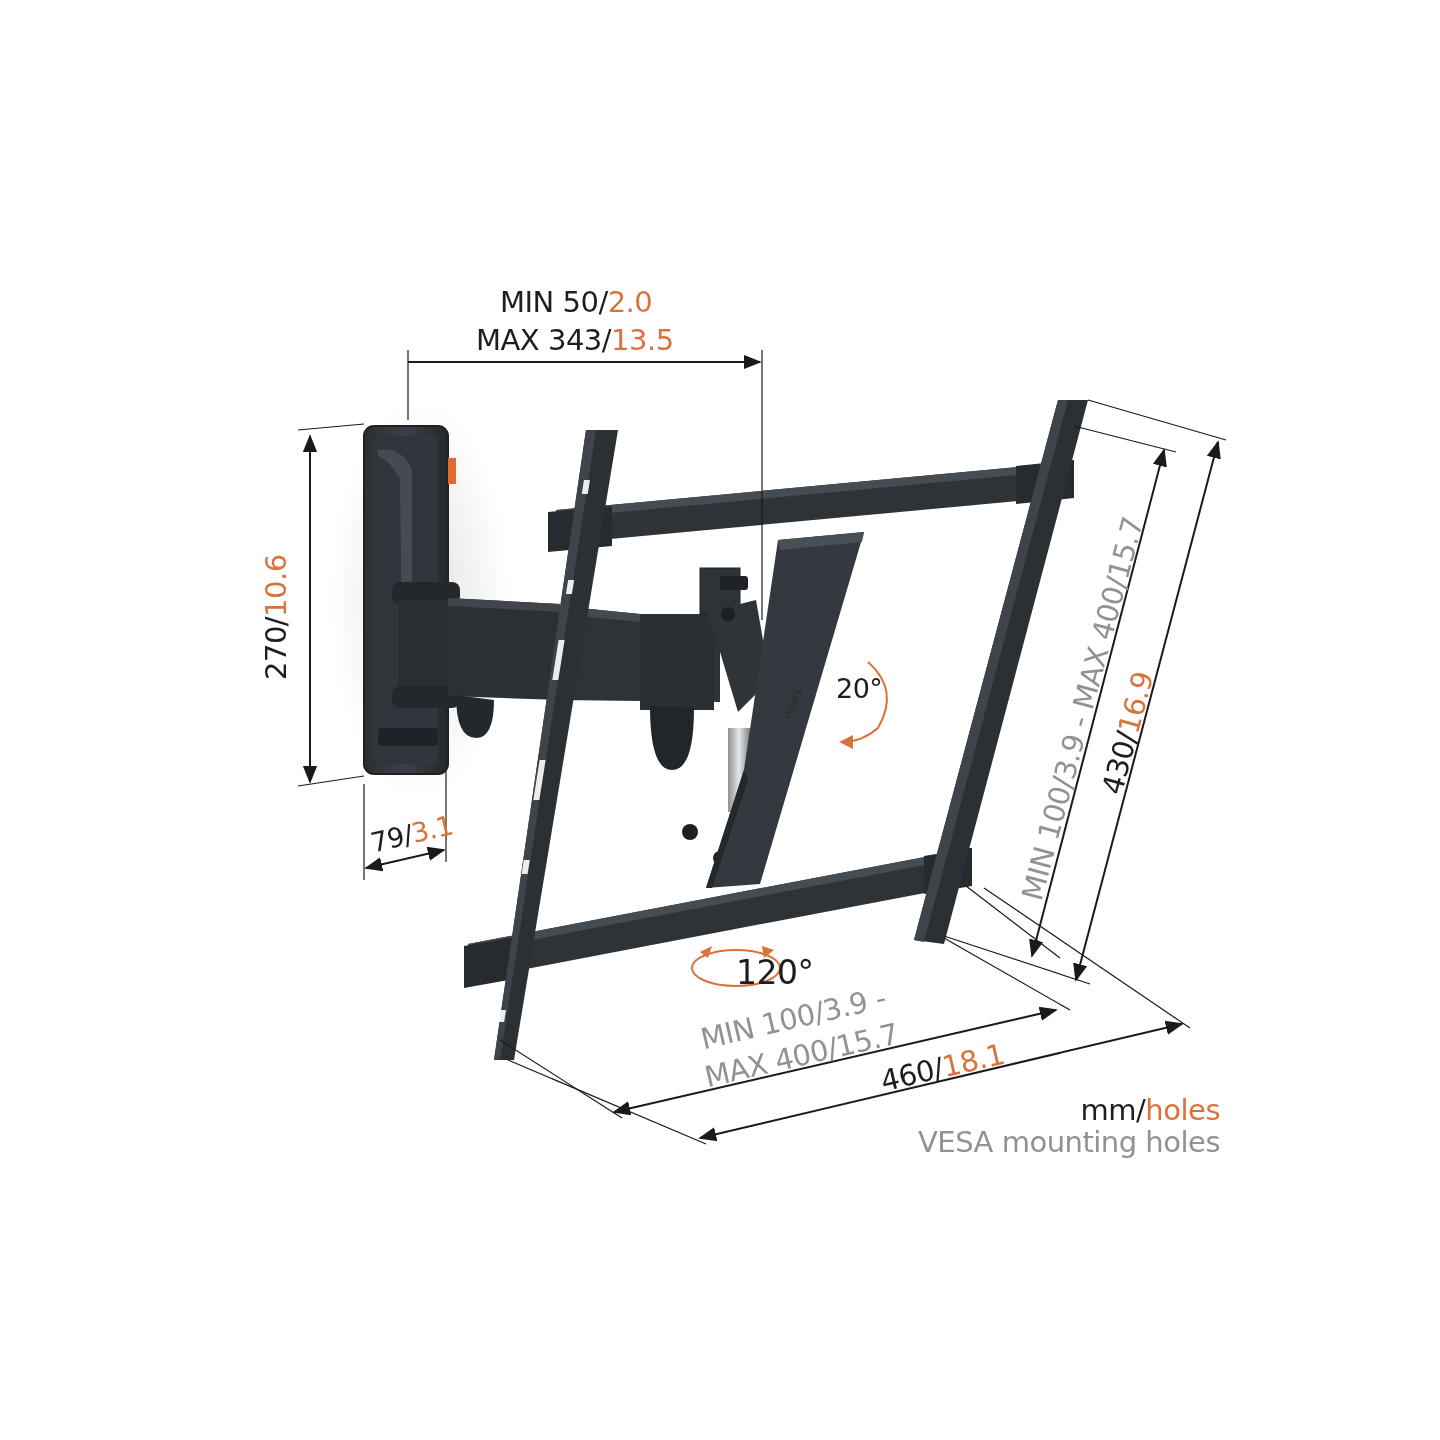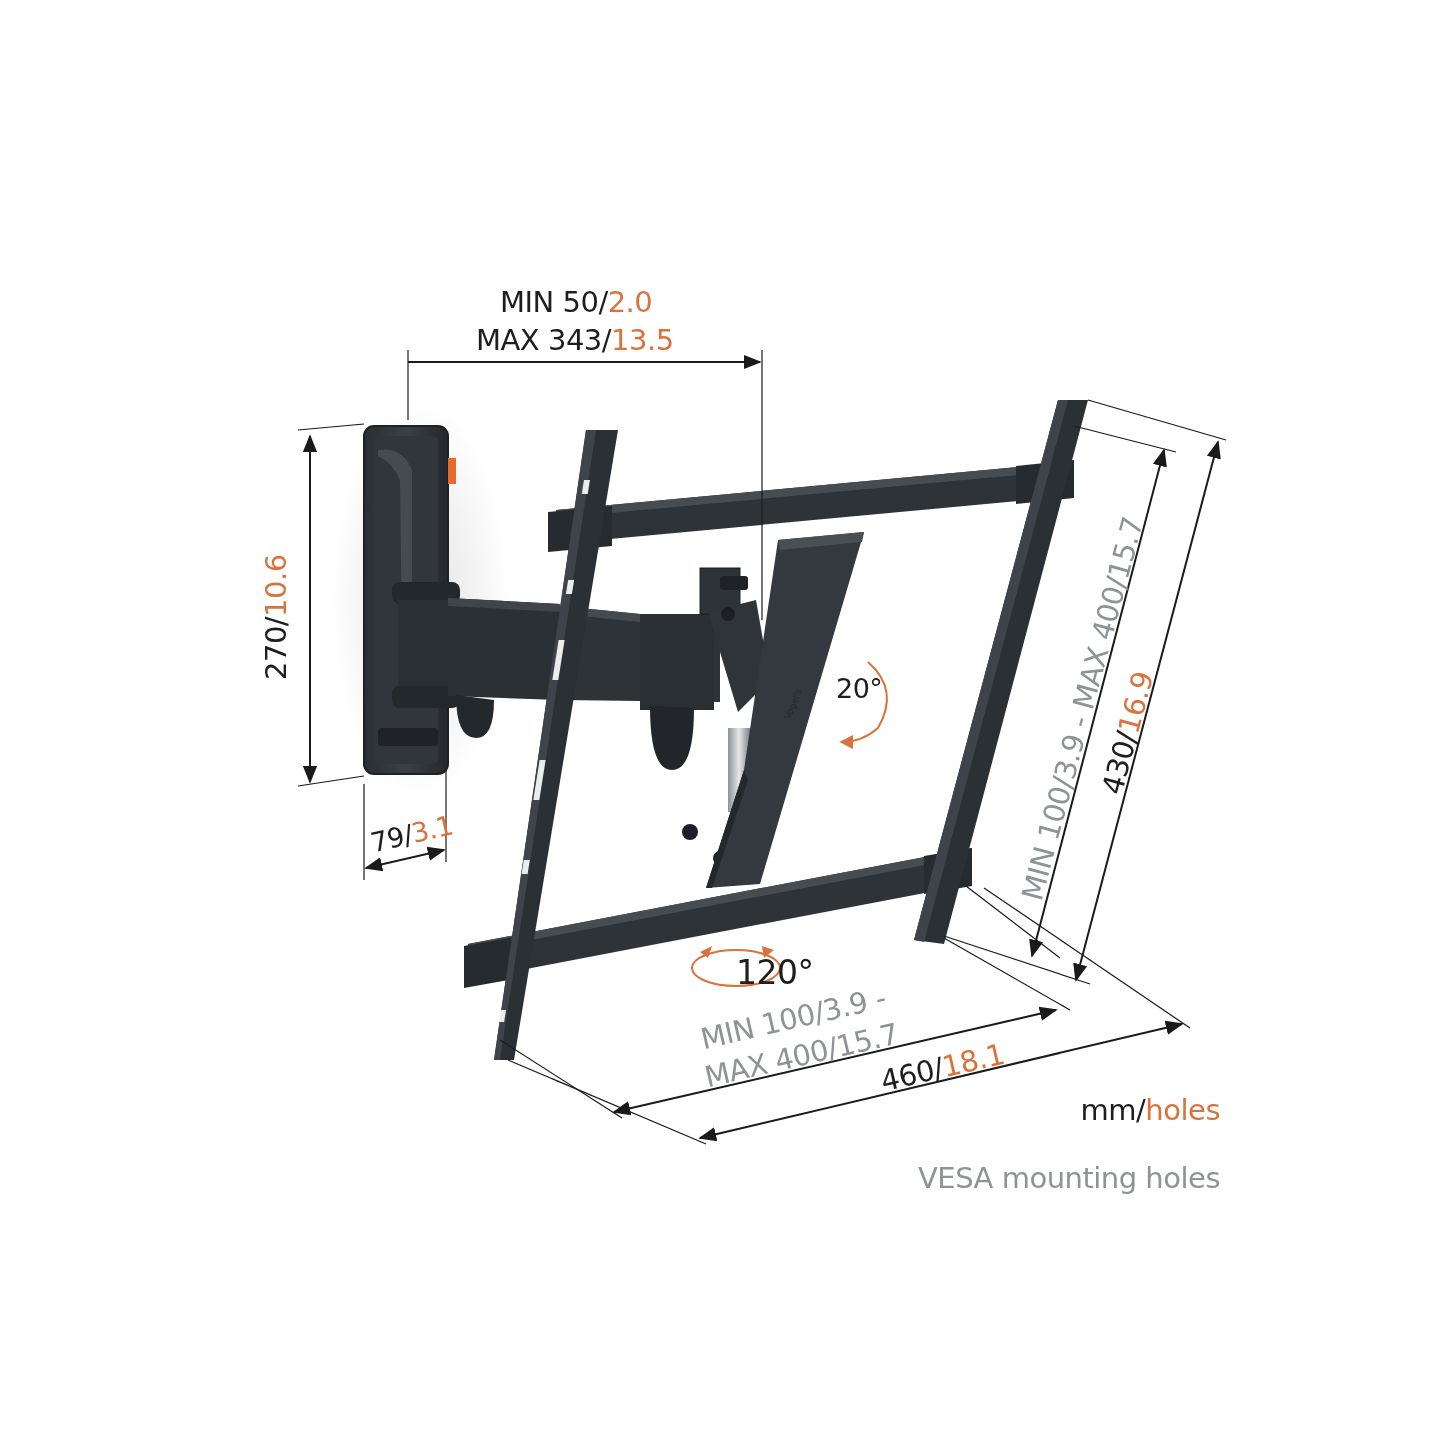--- a/index.html
+++ b/index.html
@@ -198,15 +198,15 @@
   <div class="lbl size-lg gray rot" style="left:698px;top:1026px;transform:rotate(-13deg);">MIN 100/3.9 -</div>
   <div class="lbl size-lg gray rot" style="left:702px;top:1064px;transform:rotate(-13deg);">MAX 400/15.7</div>
 
   <div class="lbl size-lg rot" style="left:878px;top:1068px;transform:rotate(-13deg);">
     <span class="dark">460/</span><span class="orange">18.1</span>
   </div>
 
   <div class="lbl size-lg" style="right:220px;top:1096px;">
     <span class="dark">mm/</span><span class="orange">holes</span>
   </div>
-  <div class="lbl size-lg gray" style="right:220px;top:1128px;margin-top:36px;">VESA mounting holes</div>
+  <div class="lbl size-lg gray" style="right:220px;top:1128px;">VESA mounting holes</div>
 
 </div>
 
 </body></html>

